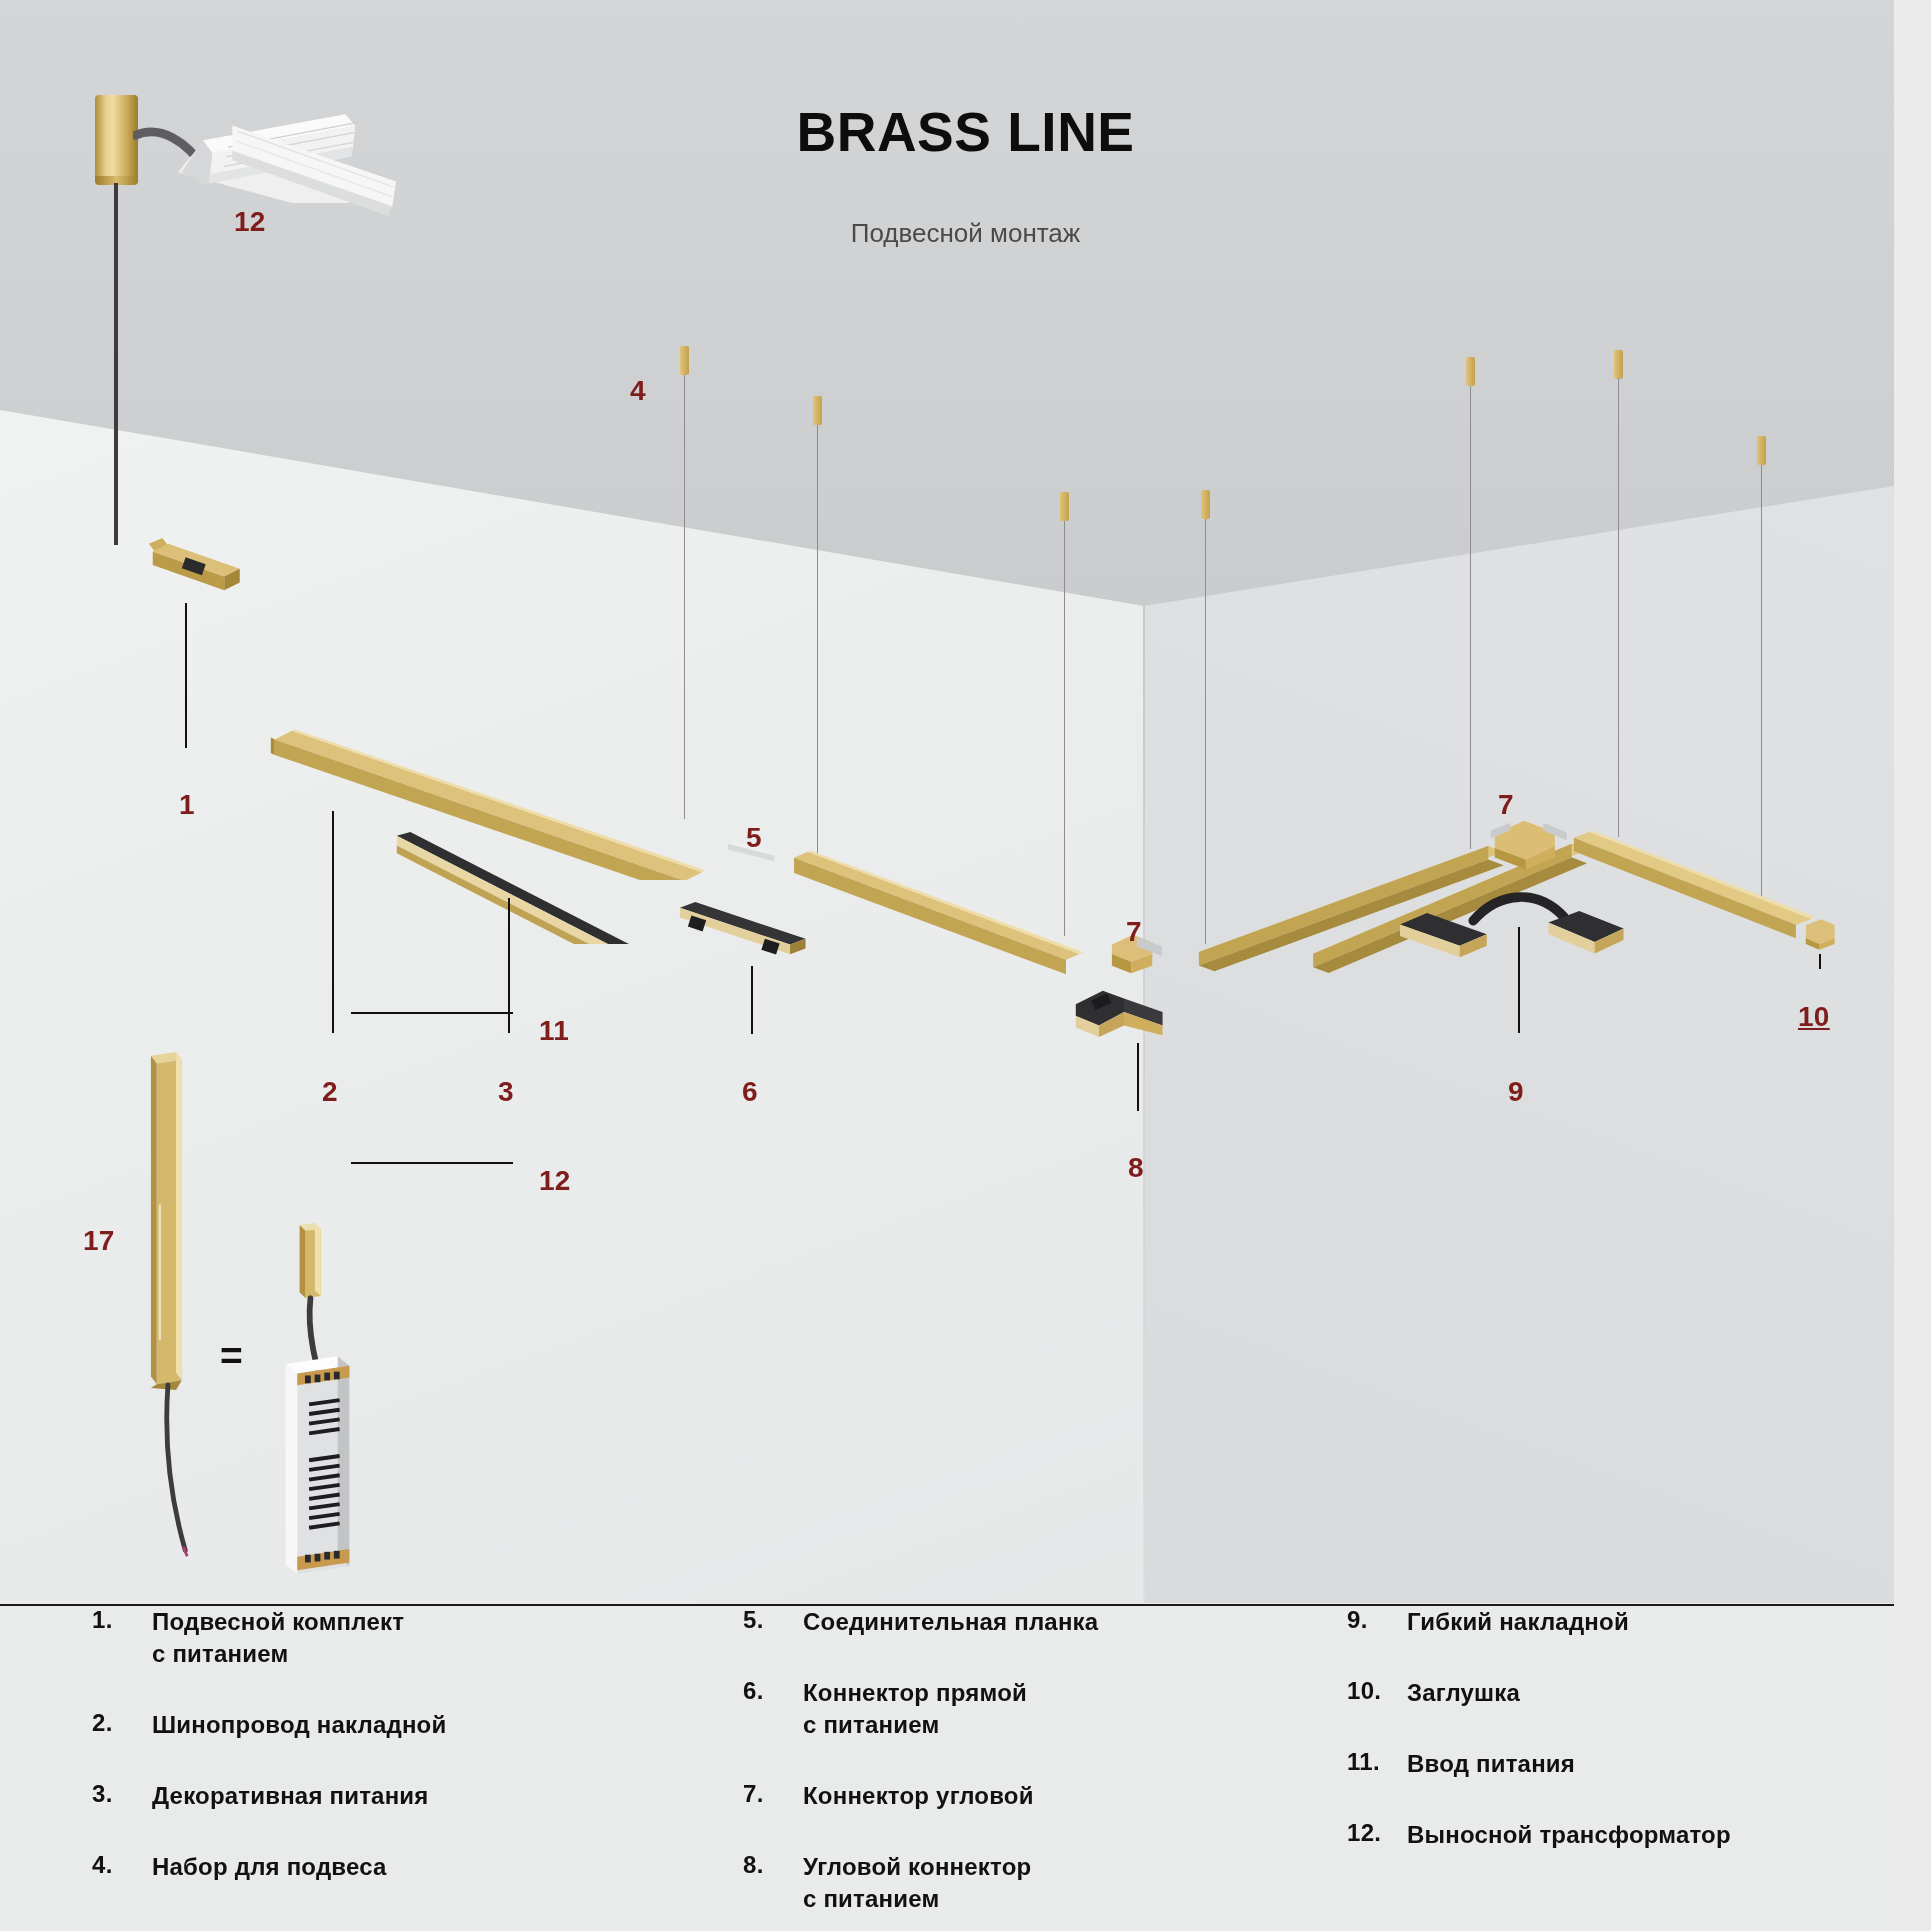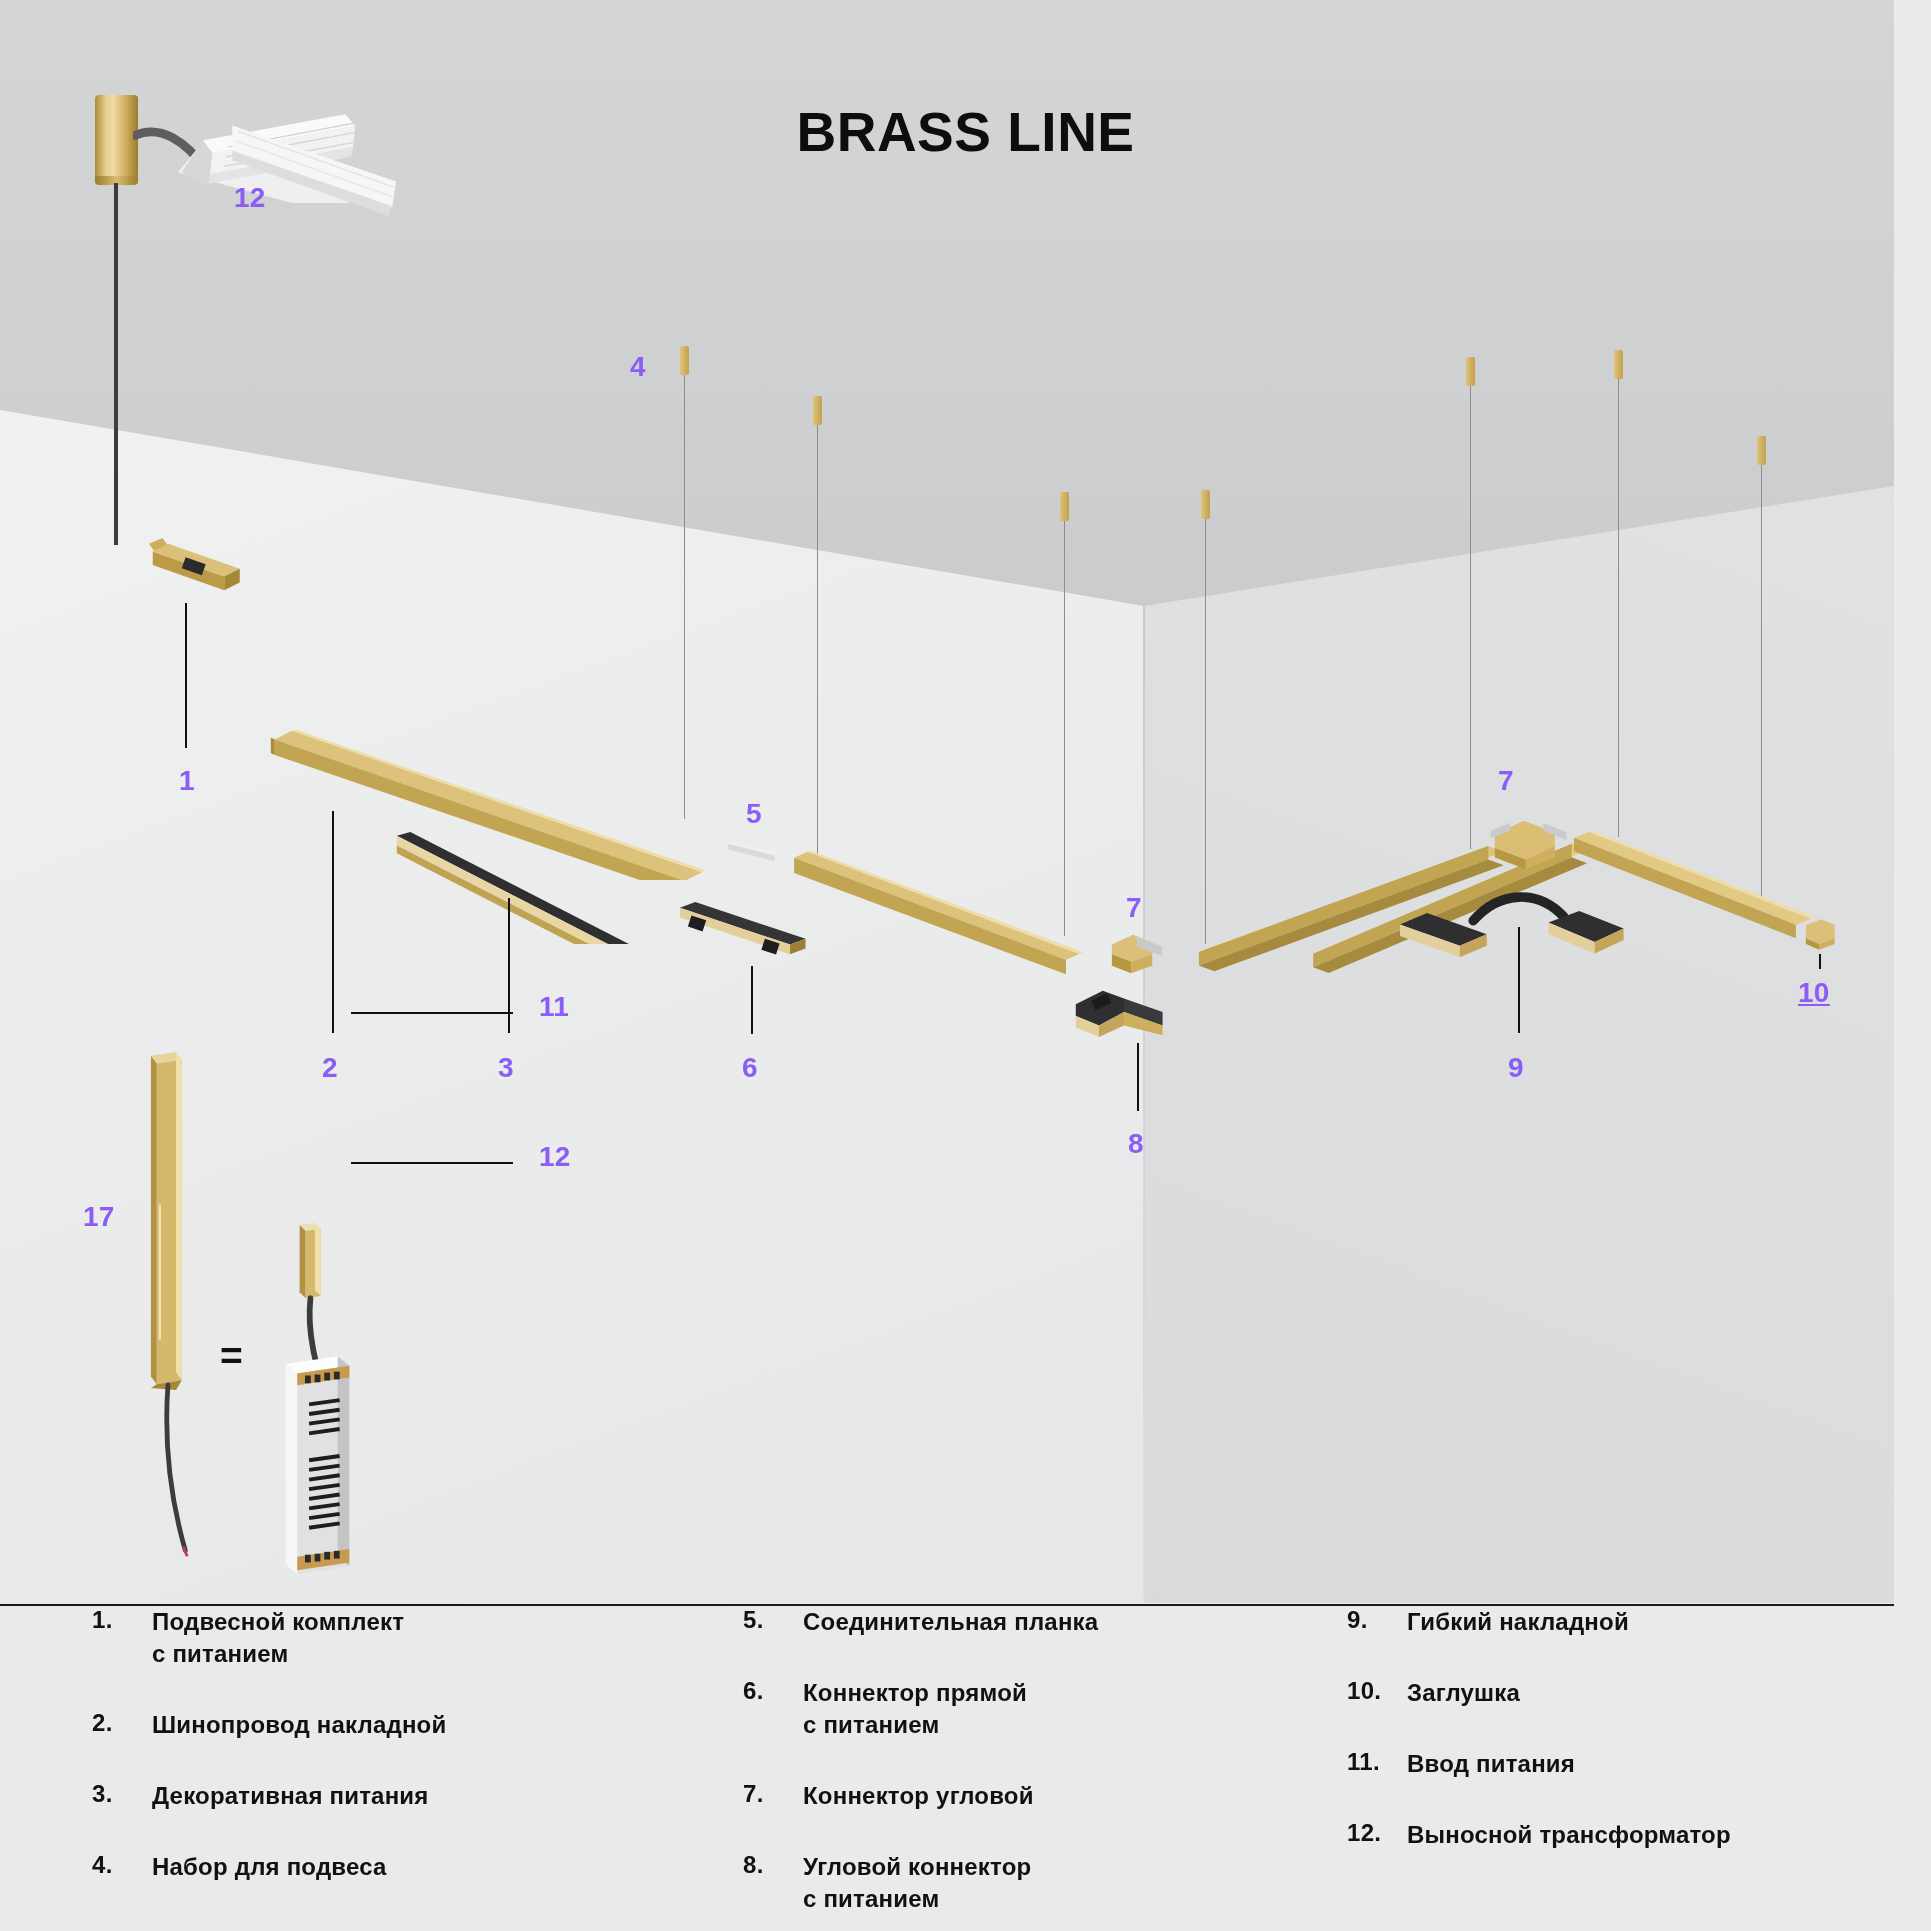--- a/index.html
+++ b/index.html
@@ -44,22 +44,23 @@
   }
   .cable{position:absolute;background:#8d8d8f;width:1.4px;}
   .cable-dark{position:absolute;background:#3c3c3e;width:2.9px;}
   .hook{
     position:absolute;width:8.7px;height:29px;border-radius:1.9px;
     background:linear-gradient(90deg,#e0c478,#c2a14e);
   }
 
   
   .num{
-    position:absolute;font-size:28px;font-weight:bold;color:#8b5cf6;
+    position:absolute;font-size:28px;font-weight:bold;color:#7f1d1d;
     letter-spacing:0.3px;
+    margin-top:24px;
   }
   .lead{position:absolute;background:#111;}
   .lead-v{width:1.9px;}
   .lead-h{height:1.9px;}
   .equals{
     position:absolute;font-size:39px;font-weight:bold;color:#111;
   }
 
   
   .divider{position:absolute;left:0;top:1604px;width:1931px;height:1.9px;background:#1a1a1a;}
@@ -90,20 +91,21 @@
 <div id="root">
 
   <div class="scene">
     <div class="ceiling"></div>
     <div class="wall-left"></div>
     <div class="wall-right"></div>
     <div class="corner-edge"></div>
   </div>
 
   <div class="title">BRASS LINE</div>
+  <div class="subtitle">Подвесной монтаж</div>
 
   <div>
     <div class="cyl" style="left:95px;top:95px;width:43px;height:85px;"></div>
     <div style="position:absolute;left:95px;top:176px;width:43px;height:8.7px;background:linear-gradient(90deg,#9c7b2c,#d8bd6d,#9c7b2c);border-radius:0 0 3.9px 3.9px;"></div>
   </div>
   <svg style="position:absolute;left:133px;top:114px;width:87px;height:68px;" viewBox="0 0 90 70" width="87" height="68">
     <path d="M2 22 C 28 10, 55 28, 76 58" stroke="#5e5e60" stroke-width="9" fill="none" stroke-linecap="round"></path>
   </svg>
   <div style="position:absolute;left:170px;top:97px;width:193px;height:106px;transform:rotate(0deg);">
     <svg width="193" height="106" viewBox="0 0 200 110">

